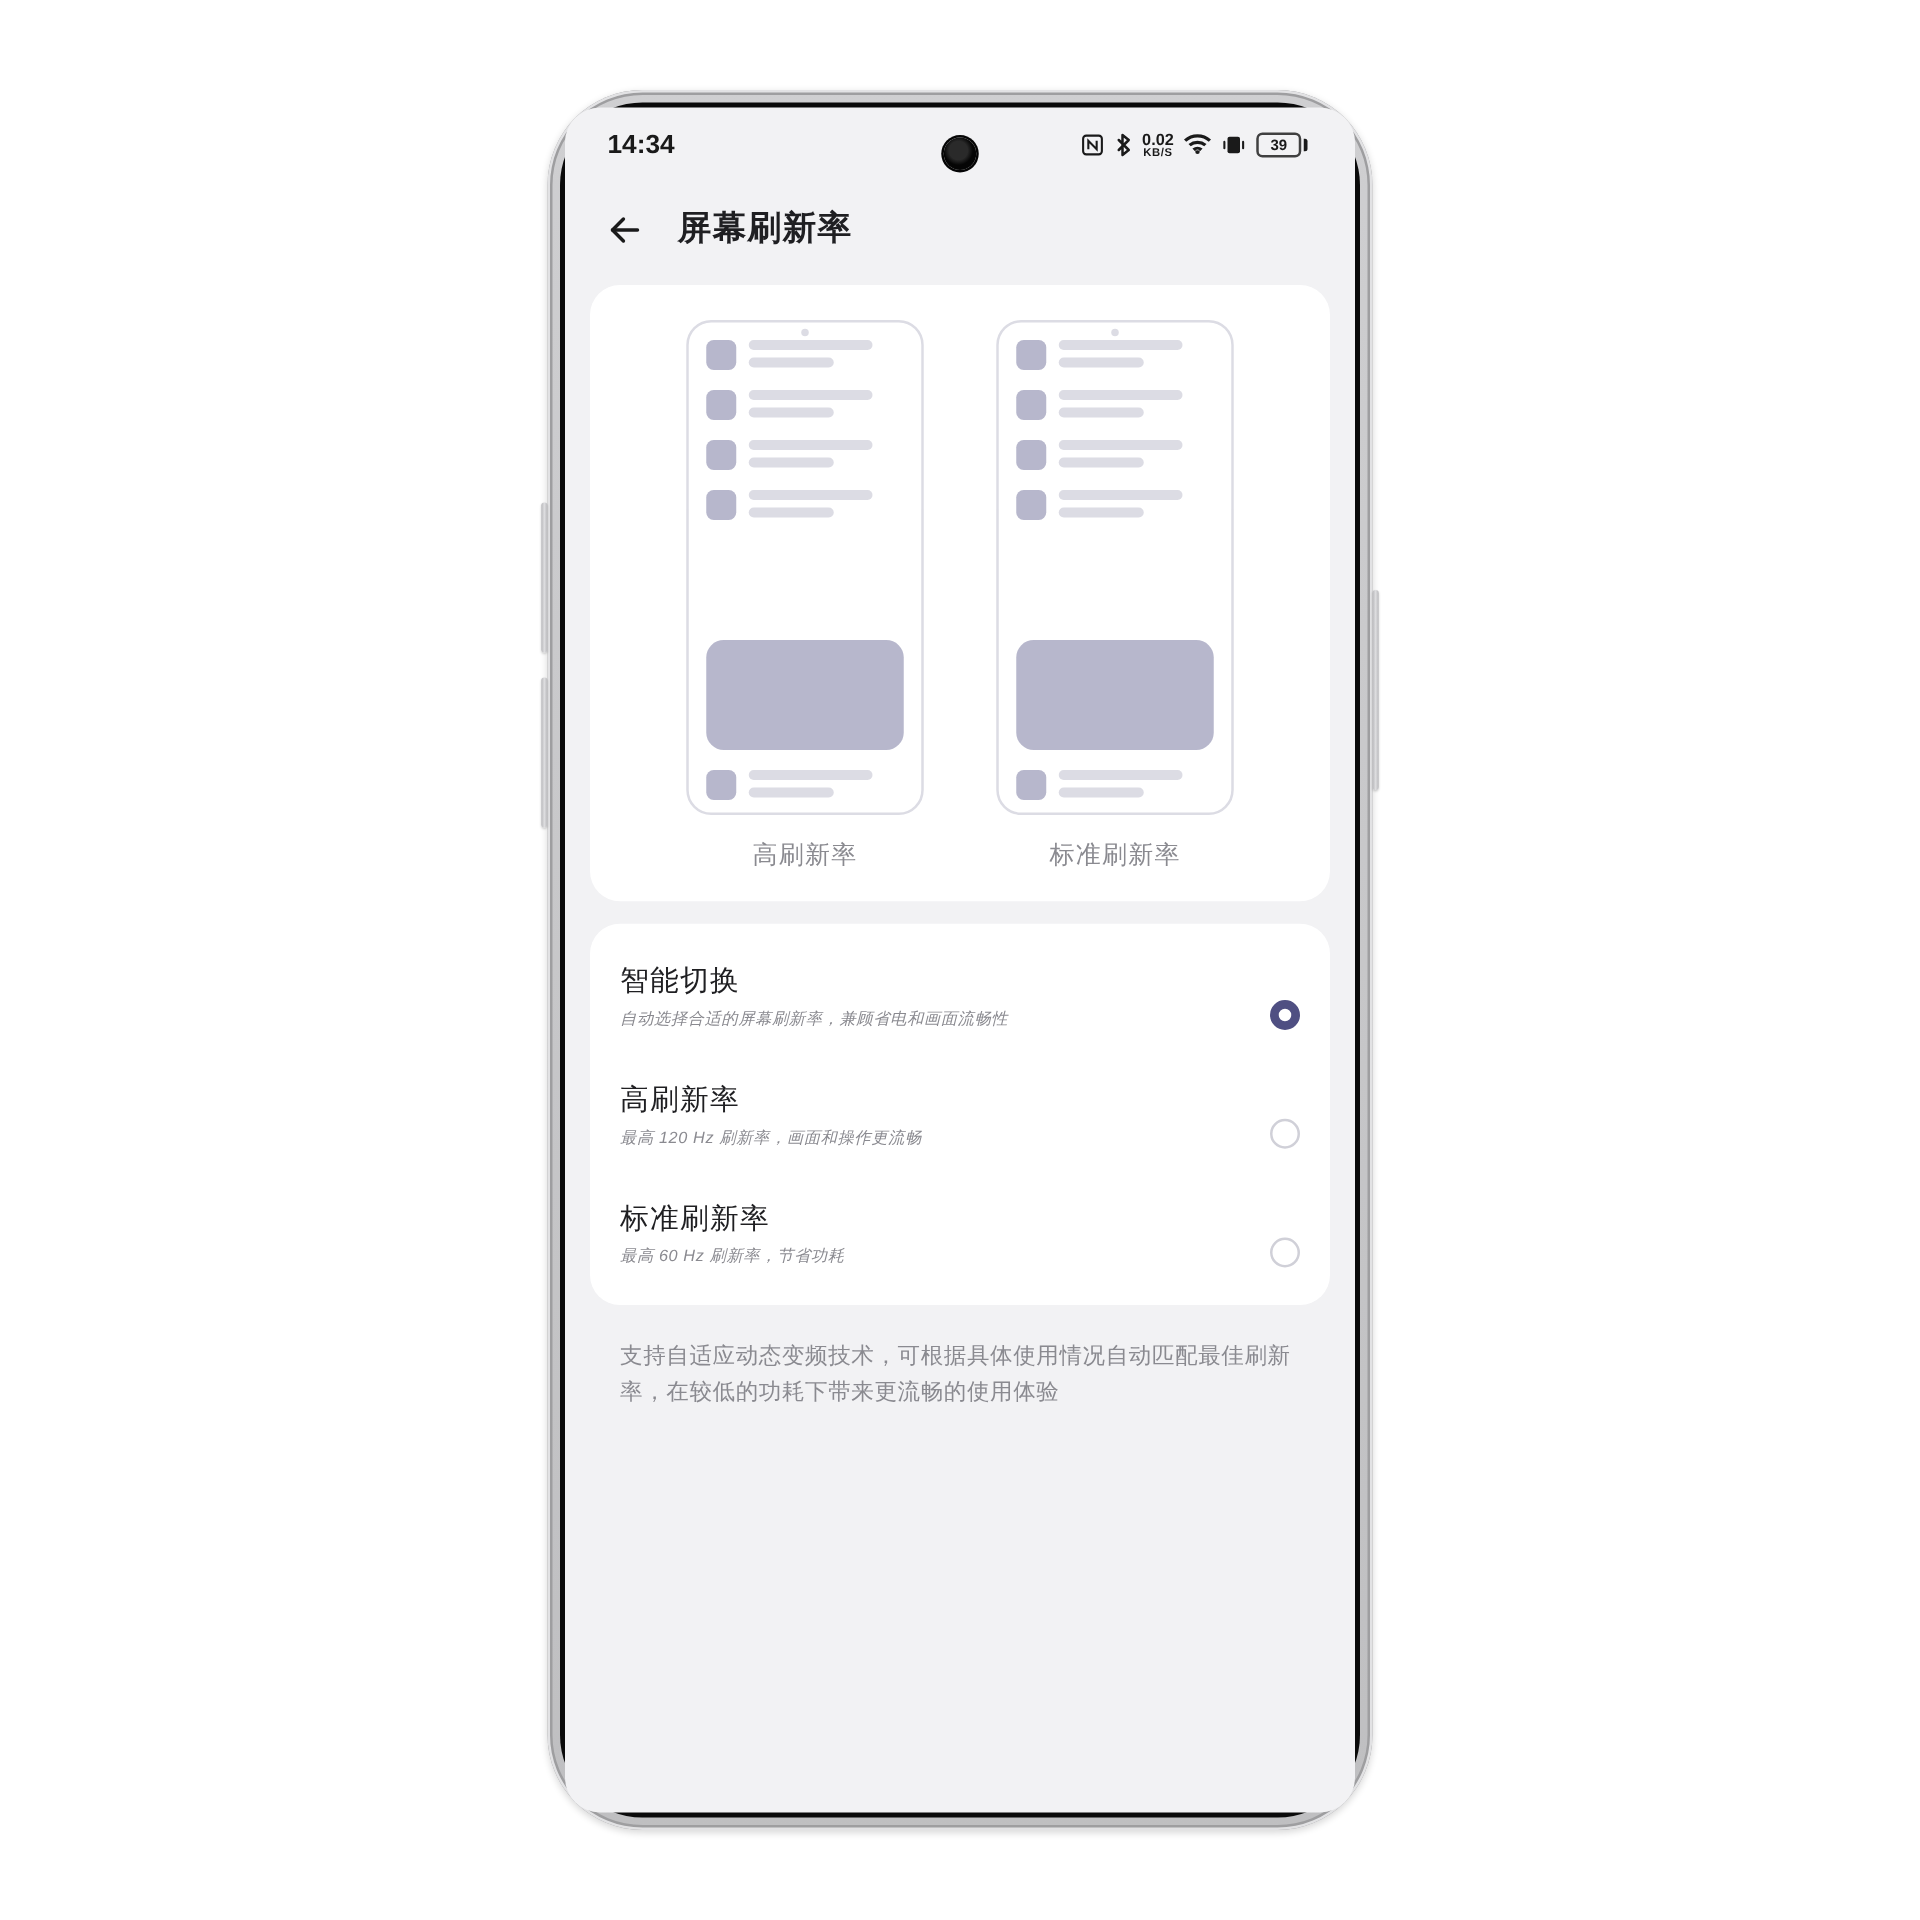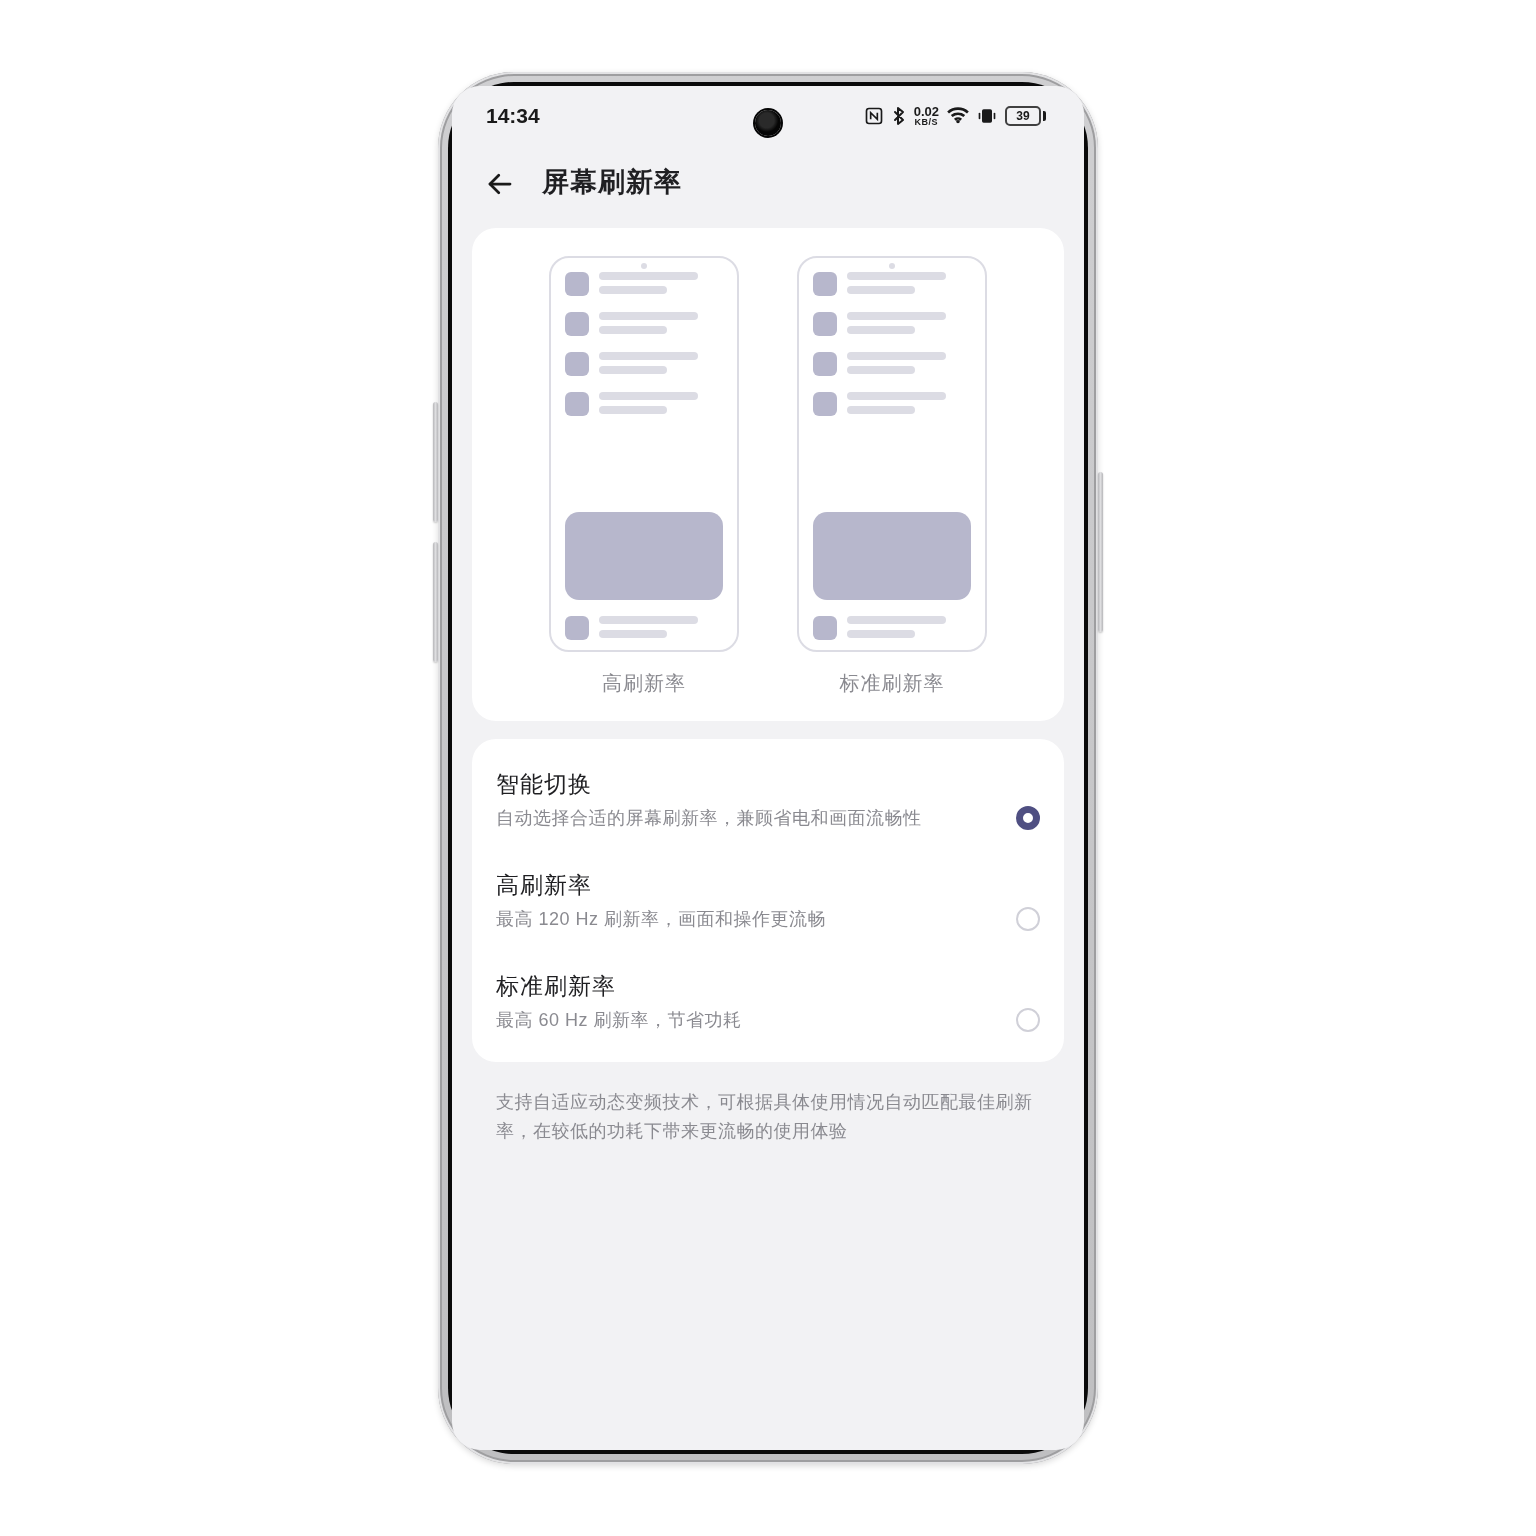--- a/index.html
+++ b/index.html
@@ -229,23 +229,24 @@
   }
   .option-text { flex: 1; }
   .opt-title {
     font-size: 23px;
     font-weight: 500;
     color: var(--text-primary);
     letter-spacing: 1px;
     margin-bottom: 6px;
   }
   .opt-sub {
-    font-size: 18px;
+    font-size: 13px;
     color: var(--text-secondary);
     letter-spacing: .5px;
+    font-style: italic;
   }
   .radio {
     width: 24px;
     height: 24px;
     border-radius: 50%;
     border: 2px solid var(--radio-border);
     position: relative;
     flex: 0 0 24px;
   }
   .radio.selected {

